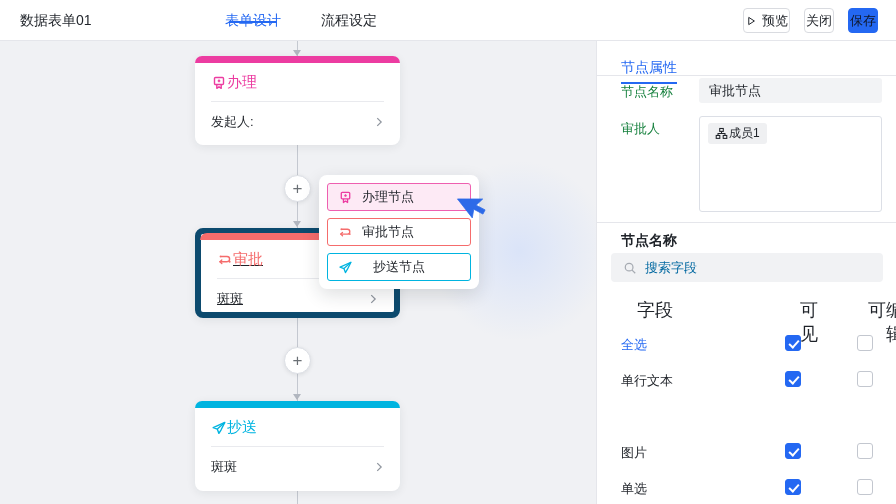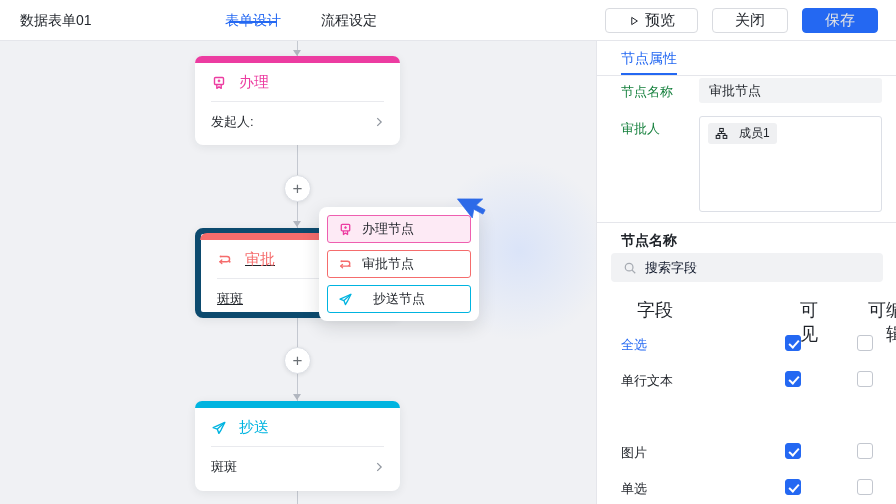--- a/index.html
+++ b/index.html
@@ -10,87 +10,87 @@
   
   .header { position:absolute; top:0; left:0; width:896px; height:41px;
     background:#fff; border-bottom:1px solid #e5e6eb; z-index:20; }
   .doc-title { position:absolute; left:20px; top:0; line-height:40px; font-size:14px; }
   .tabs { position:absolute; left:225px; top:0; height:24px; display:flex; gap:40px; }
   .tab { position:relative; line-height:40px; font-size:14px; cursor:pointer; }
   .tab.active { color:#2468f2; }
   .tab.active::after { content:""; position:absolute; left:4px; right:4px; bottom:1px;
     height:2px; background:#2468f2; border-radius:1px; }
   .hdr-actions { position:absolute; right:18px; top:8px; display:flex; gap:14px; }
-  .btn { height:25px; padding:0 22px; font-size:15px; background:#fff;
+  .btn { height:25px; padding:0 1px; font-size:13px; background:#fff;
     border:1px solid #d9dbe0; border-radius:4px; display:flex; align-items:center; gap:5px; }
-  .btn.primary { background:#2468f2; border-color:#2468f2; color:#e5e5e5; }
+  .btn.primary { background:#2468f2; border-color:#2468f2; color:#0f172a; }
 
   
   .canvas { position:absolute; top:41px; left:0; width:596px; height:463px;
     background:#f0f1f4; overflow:hidden; }
   .vline { position:absolute; left:297px; top:0; bottom:0; width:1px; background:#c4c8d0; }
   .arrow-down { position:absolute; width:0; height:0; border-left:4.5px solid transparent;
     border-right:4.5px solid transparent; border-top:6px solid #b2b7c0; }
   .glow { position:absolute; left:430px; top:120px; width:180px; height:180px; border-radius:50%;
     background:radial-gradient(closest-side, rgba(186,208,255,.40), rgba(186,208,255,0)); }
 
   .node { position:absolute; left:195px; width:205px; background:#fff; border-radius:8px;
     box-shadow:0 2px 10px rgba(31,35,41,.08); }
   .node .bar { height:7px; border-radius:8px 8px 0 0; }
   .bar-pink { background:#ec3ca1; } .bar-red { background:#f56c6c; } .bar-cyan { background:#00b4e0; }
   .c-pink { color:#ec3ca1; } .c-red { color:#f56c6c; } .c-cyan { color:#00b4e0; }
-  .node .title-row { display:flex; align-items:center; gap:12px; padding:10px 16px 9px; font-size:15px; }
+  .node .title-row { display:flex; align-items:center; gap:0; padding:10px 16px 9px; font-size:15px; }
   .node .divider { height:1px; background:#e9eaee; margin:0 16px; }
   .node .content-row { display:flex; align-items:center; justify-content:space-between;
     padding:11px 14px 14px 16px; font-size:13px; color:#1f2329; }
   .node.selected { border:6px solid #0c4a6e;text-decoration:underline; }
   .node.selected .bar { margin:-1px -1px 0; height:7px; }
   .chev { color:#8f959e; }
 
   .plus-btn { position:absolute; left:284px; width:27px; height:27px; border-radius:50%;
     background:#fff; border:1px solid #dcdfe5; box-shadow:0 1px 4px rgba(31,35,41,.10);
     display:flex; align-items:center; justify-content:center; color:#6b7075;
     font-size:17px; line-height:1; font-weight:400; }
 
   
   .menu { position:absolute; left:319px; top:134px; width:160px; background:#fff;
-    border-radius:8px; box-shadow:0 6px 18px rgba(31,35,41,.14); padding:8px; z-index:10;margin-top:32px; }
+    border-radius:8px; box-shadow:0 6px 18px rgba(31,35,41,.14); padding:8px; z-index:10; }
   .menu-item { display:flex; align-items:center; gap:9px; height:28px; padding:0 10px;
     border-radius:3px; border:1px solid; background:#fff; font-size:13px; margin-bottom:7px; }
   .menu-item:last-child { margin-bottom:0;gap:20px; }
   .mi-pink { border-color:#ee5fb0; background:#fdeaf5; }
   .mi-red { border-color:#f56c6c; }
   .mi-cyan { border-color:#00b4e0; }
 
   .cursor { position:absolute; left:457px; top:146px; z-index:12; }
 
   
   .panel { position:absolute; top:0; right:0; width:300px; height:504px; background:#fff;
     border-left:1px solid #e5e6eb; z-index:15; }
   .panel-tabbar { position:absolute; top:41px; left:0; width:100%; height:35px;
     border-bottom:1px solid #e5e6eb; }
-  .panel-tab { position:absolute; left:24px; top:0; line-height:34px; font-size:14px;
+  .panel-tab { position:absolute; left:24px; top:9px; line-height:34px; font-size:14px;
     color:#2468f2; }
   .panel-tab::after { content:""; position:absolute; left:0; right:0; bottom:0;
     height:2px; background:#2468f2; }
   .pbody { position:absolute; top:76px; left:0; width:100%; height:428px; }
   .plabel { position:absolute; left:24px; font-size:13px; color:#15803d; }
   .pinput { position:absolute; left:102px; top:2px; width:183px; height:25px;
     background:#f2f3f5; border:none; border-radius:3px; padding:0 10px; font-size:13px;
     color:#1f2329; font-family:inherit; }
   .approver-box { position:absolute; left:102px; top:40px; width:183px; height:96px;
     border:1px solid #dcdfe6; border-radius:3px; background:#fff; padding:6px 8px; }
-  .tag { display:inline-flex; align-items:center; gap:11px; height:21px; padding:0 7px;
+  .tag { display:inline-flex; align-items:center; gap:1px; height:21px; padding:0 7px;
     background:#eff0f2; border-radius:3px; font-size:12px; color:#1f2329; }
   .pdivider { position:absolute; left:0; top:146px; width:100%; height:1px; background:#e5e6eb; }
   .section-title { position:absolute; left:24px; top:156px; font-size:14px; font-weight:bold; }
   .search-box { position:absolute; left:14px; top:177px; width:272px; height:29px;
     background:#f1f2f4; border-radius:4px; display:flex; align-items:center; gap:8px;
     padding:0 12px; }
-  .search-ph { font-size:13px; color:#0f172a; }
+  .search-ph { font-size:13px; color:#0369a1; }
   .tbl-head { position:absolute; top:222px; left:16px; width:100%; height:16px; font-size:18px; }
   .th-field { position:absolute; left:24px; }
   .th-visible { position:absolute; left:179px; width:34px; text-align:center; }
   .th-editable { position:absolute; left:245px; width:46px; text-align:right; }
   .trow { position:absolute; left:0; width:100%; height:17px; font-size:13px; }
   .trow .rlabel { position:absolute; left:24px; top:1px; }
   .trow .rlabel.link { color:#2468f2; }
   .cb { position:absolute; top:0; width:16px; height:16px; border-radius:3px;
     border:1px solid #c3c7cf; background:#fff; }
   .cb.col-v { left:188px; } .cb.col-e { left:260px; }

